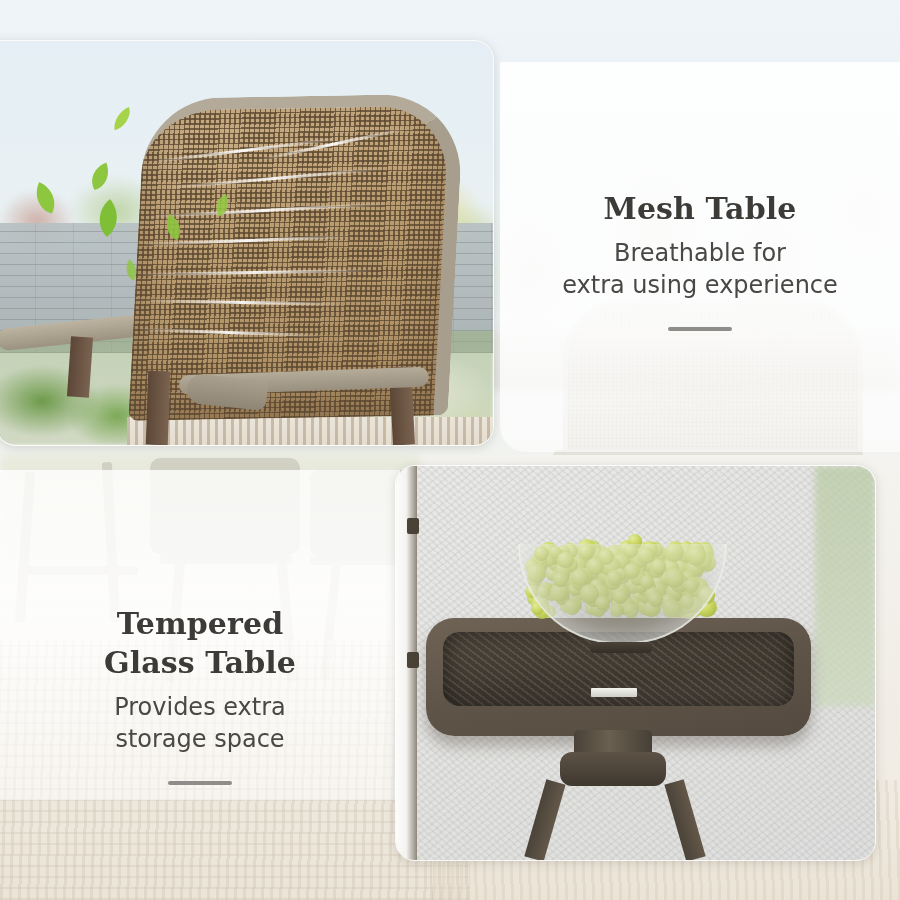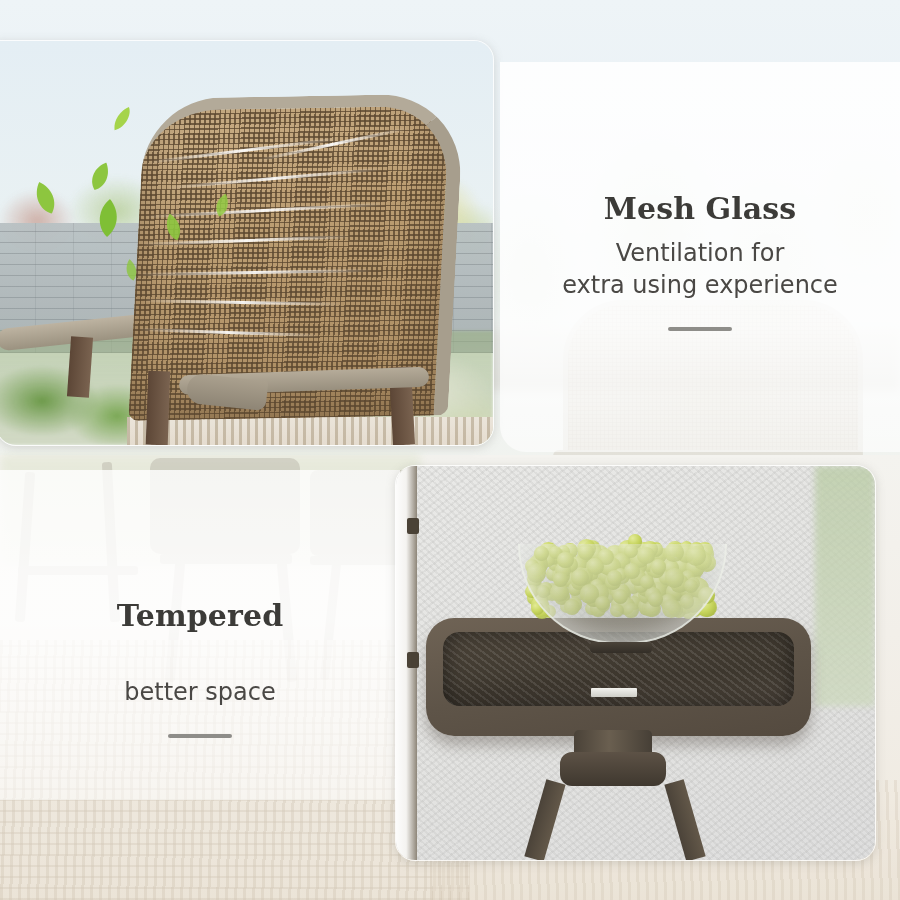--- a/index.html
+++ b/index.html
@@ -224,21 +224,21 @@
   
   .textcard{position:absolute;text-align:center;}
   #card-mesh{left:500px;top:62px;width:400px;height:390px;
     background:linear-gradient(180deg,rgba(255,255,255,.90) 0%,rgba(255,255,255,.86) 70%,rgba(255,255,255,.60) 100%);
     border-radius:0 0 0 26px;}
   #card-table{left:0px;top:470px;width:400px;height:330px;
     background:linear-gradient(180deg,rgba(255,255,255,.80) 0%,rgba(255,255,255,.86) 45%,rgba(255,255,255,.55) 100%);}
 
   .tc-inner{position:absolute;left:0;right:0;}
   #card-mesh .tc-inner{top:88px;}
-  #card-table .tc-inner{top:126px;}
+  #card-table .tc-inner{top:134px;}
 
   .headline{
     margin:0;color:#3c3b38;font-weight:700;font-size:30px;line-height:1.30;
     letter-spacing:.1px;font-family:"DejaVu Serif","Liberation Serif",serif;
   }
   .subline{
     margin:10px 0 0 0;color:#4a4845;font-weight:400;font-size:24px;line-height:1.32;
     font-family:"DejaVu Sans","Liberation Sans",sans-serif;
   }
   .divider{
@@ -338,38 +338,39 @@
       <svg width="16" height="22" viewBox="0 0 16 22">
           <path d="M8 0C14 7 15 16 9 22 2 17 2 7 8 0Z" fill="#8dc63f"></path>
         </svg>
     </span>
   </div>
 
   <div class="textcard" id="card-mesh">
     <div class="tc-inner">
       <h2 class="headline">
         <br>
-        <span>Mesh Glass</span>
+        <span>Mesh Table</span>
       </h2>
       <p class="subline">
-        <span>Ventilation for</span><br>
+        <span>Breathable for</span><br>
         <span>extra using experience</span>
       </p>
       <div class="divider"></div>
     </div>
   </div>
 
   <div class="textcard" id="card-table">
     <div class="tc-inner">
       <h2 class="headline">
         <span>Tempered</span><br>
+        <span>Glass Table</span>
       </h2>
       <p class="subline">
-        <br>
-        <span>better space</span>
+        <span>Provides extra</span><br>
+        <span>storage space</span>
       </p>
       <div class="divider"></div>
     </div>
   </div>
 
   <div class="panel" id="photo-table">
     <div class="stucco"></div>
     <div class="stucco-green"></div>
 
     <div class="chair-edge">

